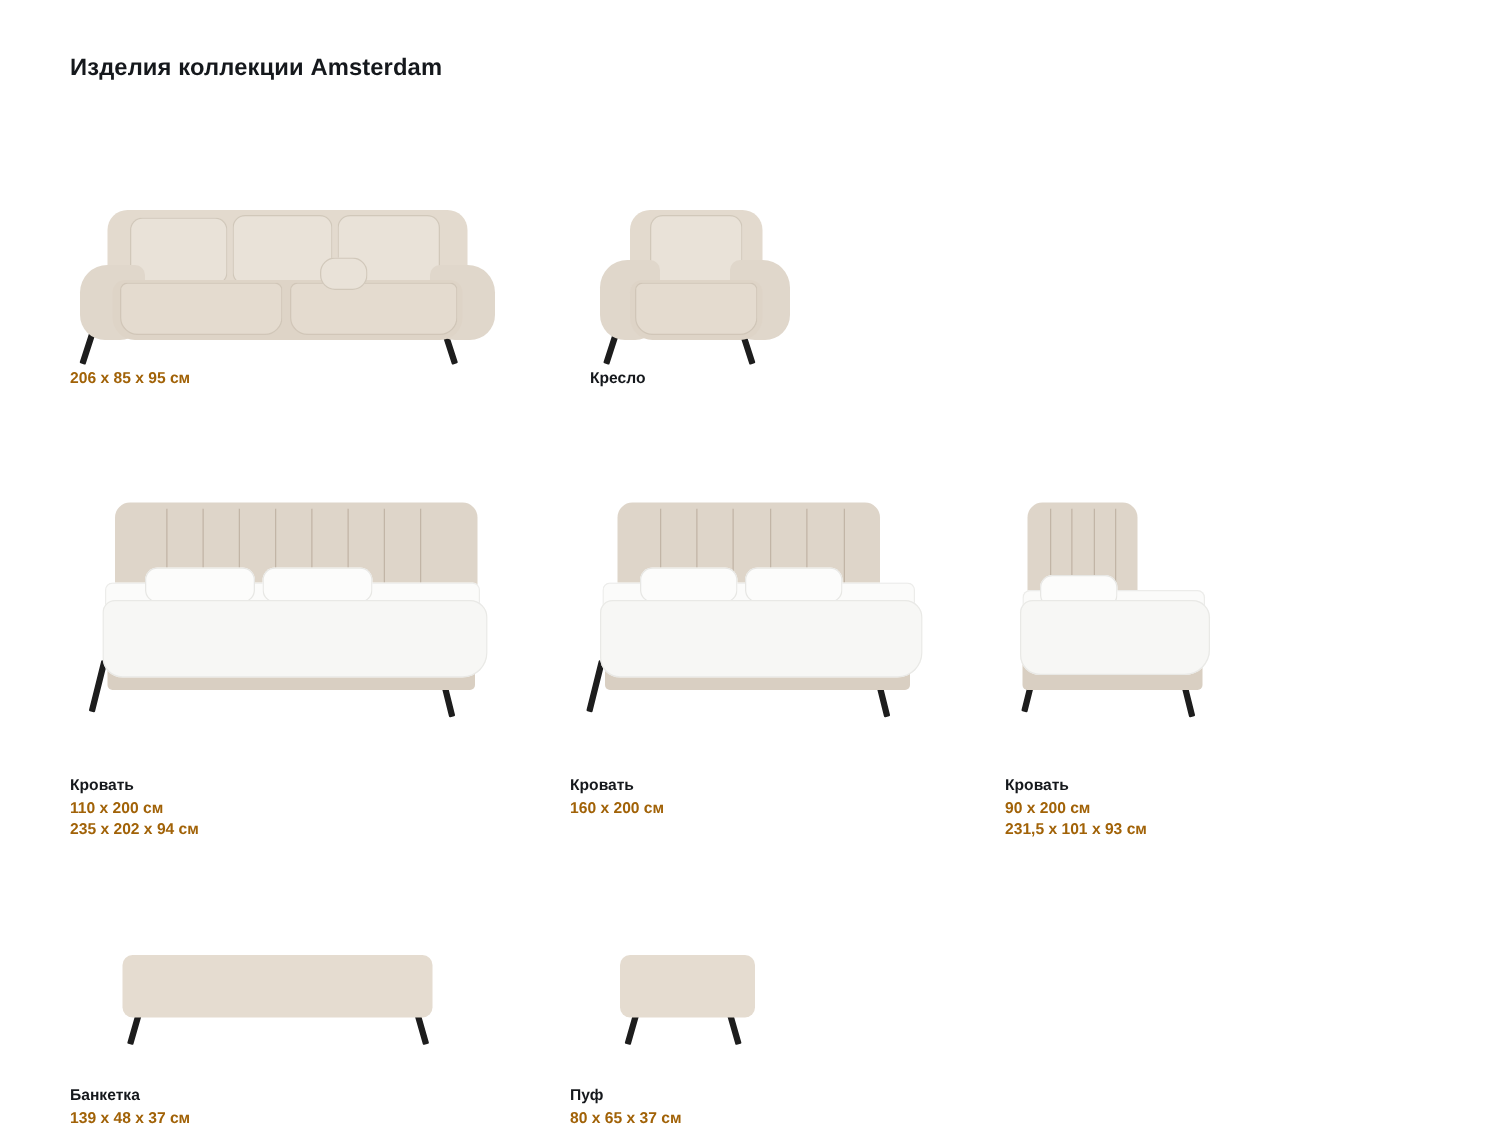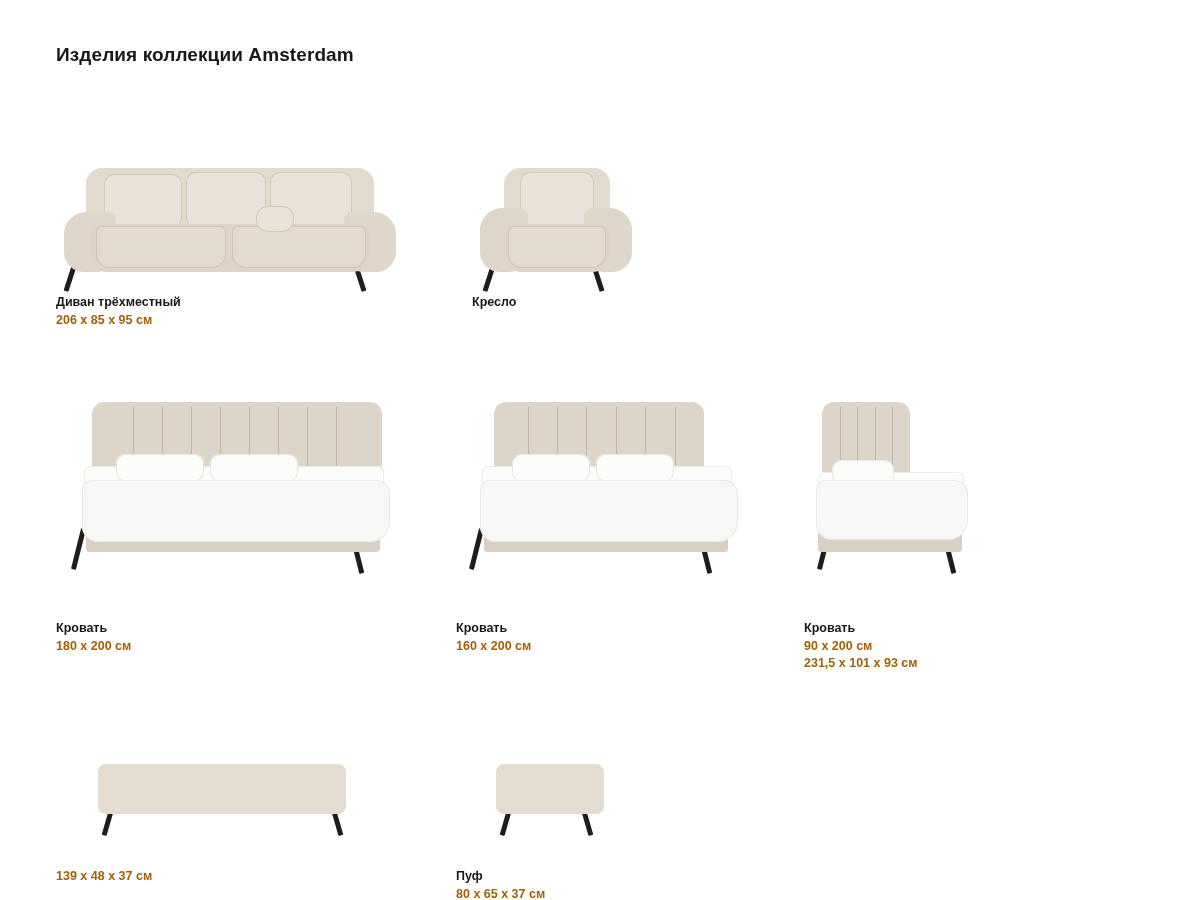--- a/index.html
+++ b/index.html
@@ -167,21 +167,20 @@
           <div class="s-arm" style="left:8px;top:128px;width:52px;height:60px;border-radius:22px 8px 20px 20px;"></div>
           <div class="s-arm" style="left:288px;top:128px;width:52px;height:60px;border-radius:8px 22px 20px 20px;"></div>
 
           <div class="s-seat" style="left:34px;top:140px;width:280px;height:48px;"></div>
           <div class="seat-cushion" style="left:40px;top:142px;width:130px;height:42px;"></div>
           <div class="seat-cushion" style="left:176px;top:142px;width:134px;height:42px;"></div>
 
           <div class="cushion" style="left:200px;top:122px;width:38px;height:26px;border-radius:12px;"></div>
         </div>
         <div class="caption">
-          <span class="name">Диван трёхместный</span>
           <span class="dims">206 x 85 x 95 см</span>
         </div>
       </div>
 
 
       <div class="cell" style="width:340px;height:240px;margin-left:16px;">
         <div class="art sofa-wrap" style="height:210px;">
           <div class="leg" style="left:16px;top:172px;width:5px;height:36px;transform:rotate(18deg);"></div>
           <div class="leg" style="left:122px;top:172px;width:5px;height:36px;transform:rotate(-18deg);"></div>
           <div class="s-back" style="left:32px;top:84px;width:106px;height:74px;"></div>
@@ -214,21 +213,22 @@
             <div class="hb-stripe" style="left:84%;"></div>
           </div>
           <div class="bed-base" style="left:30px;top:140px;width:294px;height:32px;"></div>
           <div class="mattress" style="left:28px;top:86px;width:300px;height:70px;"></div>
           <div class="pillow" style="left:60px;top:74px;width:88px;height:28px;"></div>
           <div class="pillow" style="left:154px;top:74px;width:88px;height:28px;"></div>
           <div class="duvet" style="left:26px;top:100px;width:308px;height:62px;"></div>
         </div>
         <div class="caption">
           <span class="name">Кровать</span>
-          <span class="dims">180 x 200 см</span>
+          <span class="dims">110 x 200 см</span>
+          <span class="dims">235 x 202 x 94 см</span>
         </div>
       </div>
 
       <div class="cell" style="width:348px;height:306px;">
         <div class="art bed-wrap" style="height:240px;">
           <div class="leg" style="left:18px;top:148px;width:5px;height:42px;transform:rotate(14deg);"></div>
           <div class="leg" style="left:246px;top:150px;width:5px;height:44px;transform:rotate(-14deg);"></div>
           <div class="headboard" style="left:38px;top:22px;width:210px;height:76px;">
             <div class="hb-stripe" style="left:16%;"></div>
             <div class="hb-stripe" style="left:30%;"></div>
@@ -274,20 +274,21 @@
 
     <div class="row" style="height:170px;margin-top:52px;">
 
       <div class="cell" style="width:400px;height:170px;">
         <div class="art" style="height:130px;position:relative;">
           <div class="leg" style="left:50px;top:66px;width:5px;height:32px;transform:rotate(16deg);"></div>
           <div class="leg" style="left:278px;top:66px;width:5px;height:32px;transform:rotate(-16deg);"></div>
           <div class="slab" style="left:42px;top:26px;width:248px;height:50px;"></div>
         </div>
         <div class="caption">
+          <span class="name">Банкетка</span>
           <span class="dims">139 x 48 x 37 см</span>
         </div>
       </div>
 
       <div class="cell" style="width:348px;height:170px;">
         <div class="art" style="height:130px;position:relative;">
           <div class="leg" style="left:48px;top:66px;width:5px;height:32px;transform:rotate(16deg);"></div>
           <div class="leg" style="left:128px;top:66px;width:5px;height:32px;transform:rotate(-16deg);"></div>
           <div class="slab" style="left:40px;top:26px;width:108px;height:50px;"></div>
         </div>

